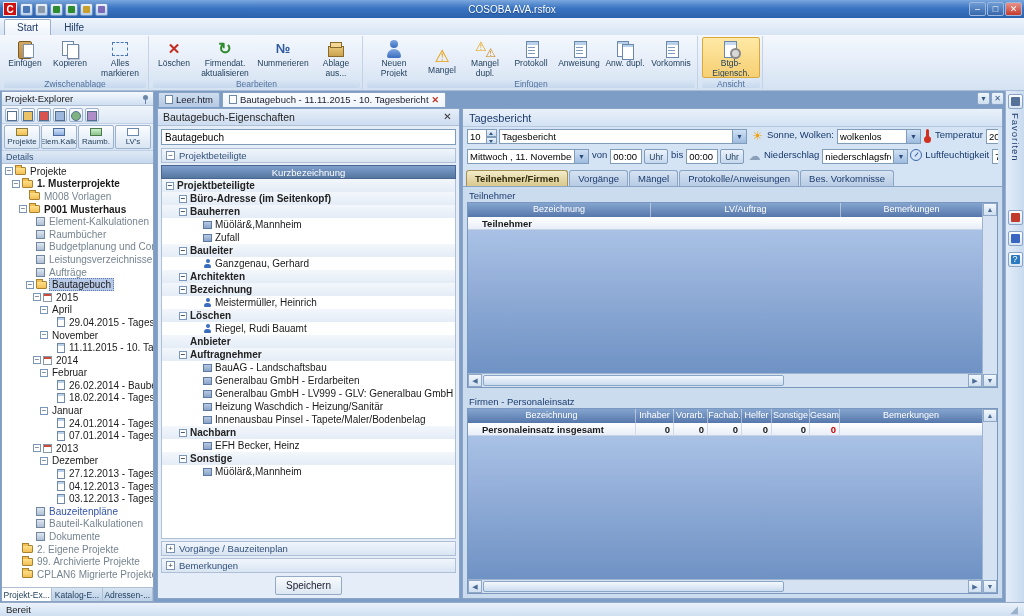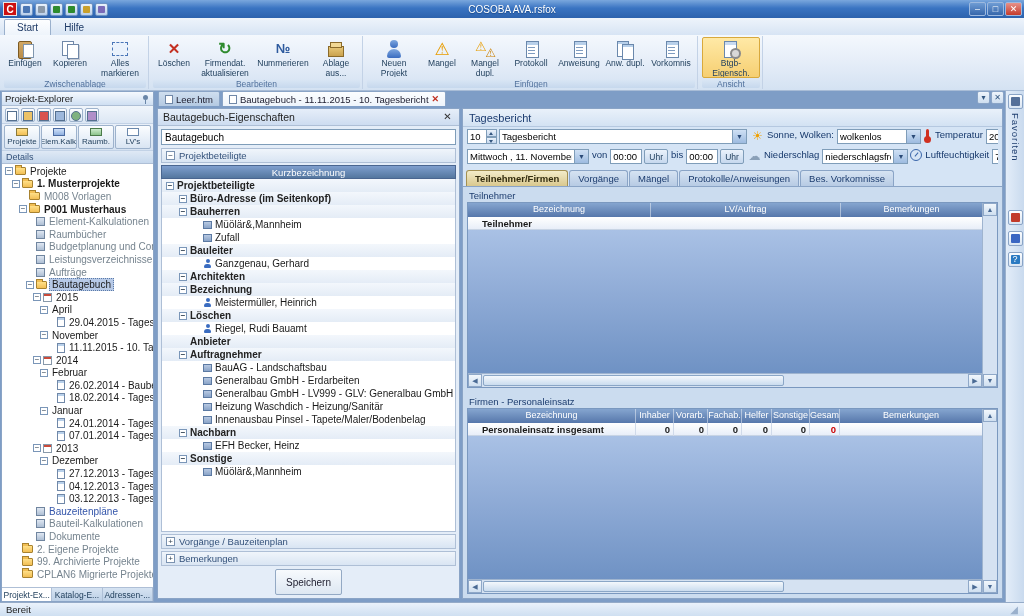--- a/index.html
+++ b/index.html
@@ -104,21 +104,21 @@
 .trow .lbl{padding:0 2px;overflow:hidden;text-overflow:clip}
 .trow.dim .lbl{color:#76848f}
 .trow.blue .lbl{color:#3355aa}
 .trow.bold .lbl{font-weight:bold}
 .trow.sel .lbl{background:#b7c9e6;border:1px dotted #5a7aa8}
 .xtabs{height:14px;display:flex;background:linear-gradient(#d6e3f2,#bcd0e6);border-top:1px solid #aebfd6}
 .xtab{flex:1;font-size:8.5px;color:#24425f;display:flex;align-items:center;justify-content:center;border-right:1px solid #aebfd6;overflow:hidden;white-space:nowrap}
 .xtab.active{background:#fff}
 
 
-#docbar{position:absolute;left:156px;top:0;right:20px;height:16px;display:flex;align-items:flex-start;gap:2px;padding-left:2px}
+#docbar{position:absolute;left:156px;top:0;right:20px;height:16px;display:flex;align-items:center;gap:2px;padding-left:2px}
 .doctab{height:15px;display:flex;align-items:center;gap:3px;padding:0 6px;border:1px solid #8aa4c6;border-bottom:none;border-radius:2px 2px 0 0;background:linear-gradient(#cfdeef,#b4c9e2);font-size:9.5px;color:#223;white-space:nowrap;overflow:hidden}
 .doctab.active{background:linear-gradient(#fbfdff,#eef4fb)}
 .dtico{width:8px;height:9px;background:#fff;border:1px solid #7088a8;flex:none}
 .tabx{display:none;color:#c03020;font-weight:bold;font-size:9px}
 .doctab.active .tabx{display:inline}
 .docbar-btns{margin-left:auto;display:flex;gap:1px;padding-bottom:1px}
 .dbtn{width:13px;height:13px;border:1px solid #8aa4c6;border-radius:2px;background:linear-gradient(#eef4fb,#cfdff0);color:#33567f;font-size:8px;line-height:11px;text-align:center}
 
 
 #props{position:absolute;left:157px;top:17px;width:303px;bottom:3px;background:#e4edf8;border:1px solid #8aa4c6;display:flex;flex-direction:column;overflow:hidden}
@@ -127,21 +127,21 @@
 .name-row{padding:3px 3px 1px}
 .name-input{width:100%;height:16px;border:1px solid #7f9db9;background:#fff;font-size:10px;font-family:"Liberation Sans",sans-serif;padding:0 3px}
 .secbar{height:15px;display:flex;align-items:center;gap:4px;padding:0 4px;background:linear-gradient(#f0f5fb,#d9e5f3);border:1px solid #aebfd6;margin:2px 3px 0;font-size:9.5px;color:#33517a}
 .secbox{width:9px;height:9px;border:1px solid #7a92b0;background:#fff;font-size:8px;line-height:7px;text-align:center;color:#345;flex:none}
 .colhdr{height:14px;margin:2px 3px 0;background:linear-gradient(#7f9fce,#54779f);border:1px solid #4a6690;color:#fff;font-size:9.5px;text-align:center;line-height:13px}
 #plist{flex:1;margin:0 3px;background:#fff;border:1px solid #aebfd6;border-top:none;overflow:hidden}
 .prow{height:13px;display:flex;align-items:center;gap:3px;padding-left:calc(4px + var(--ind,0)*13px);white-space:nowrap;overflow:hidden}
 .prow.t-root,.prow.t-group{background:linear-gradient(#f3f7fc,#e4ecf6);font-weight:bold;color:#222}
 .prow .lbl{overflow:hidden}
 .saverow{padding:3px;display:flex;justify-content:center}
-.btn{height:26px;padding:0 10px;border:1px solid #93a9c4;border-radius:2px;background:linear-gradient(#f7fafd,#dde7f2);font-size:10px;color:#223;display:flex;align-items:center}
+.btn{height:19px;padding:0 10px;border:1px solid #93a9c4;border-radius:2px;background:linear-gradient(#f7fafd,#dde7f2);font-size:10px;color:#223;display:flex;align-items:center}
 
 
 #report{position:absolute;left:462px;top:17px;right:21px;bottom:3px;background:#d5e4f5;border:1px solid #8aa4c6;display:flex;flex-direction:column;overflow:hidden}
 .rep-caption{height:18px;display:flex;align-items:center;padding:0 6px;font-size:11px;color:#1c3c70;background:linear-gradient(#e9f1fa,#d3e2f3);border-bottom:1px solid #b5c8e0}
 .fform{padding:2px 4px;display:flex;flex-direction:column;gap:2px}
 .frow{height:18px;display:flex;align-items:flex-start;gap:2px;overflow:hidden}
 .flabel{font-size:9.5px;color:#16386b;white-space:nowrap;padding:0 1px}
 .fld{display:flex;height:15px;flex:none}
 .fin{height:15px;border:1px solid #7f9db9;background:#fff;font-size:9.5px;font-family:"Liberation Sans",sans-serif;padding:0 2px;width:100%;min-width:0}
 .ddb{width:14px;height:15px;background:linear-gradient(#cfe0f4,#9dbbe0);border:1px solid #7f9db9;border-left:none;color:#2a4a77;font-size:7px;display:flex;align-items:center;justify-content:center;flex:none}
@@ -278,21 +278,21 @@
         </div>
         <div class="rgrouplbl">Bearbeiten</div>
       </div>
       <div class="rgroup">
         <div class="rbtns">
 
         <div class="rbtn ic-person" style="width: 54px; flex: 0 0 auto;">
               <span class="ic"></span>
               <span class="rlbl">Neuen Projekt beteiligten</span>
             </div>
-          <div class="rbtn ic-warn" style="width: 40px; flex: 0 0 auto;">
+          <div class="rbtn ic-warn" style="width: 40px; flex: 0 0 auto; justify-content: flex-end;">
               <span class="ic"></span>
               <span class="rlbl">Mangel</span>
             </div>
           <div class="rbtn ic-warn2" style="width: 44px; flex: 0 0 auto;">
               <span class="ic"></span>
               <span class="rlbl">Mangel dupl.</span>
             </div>
           <div class="rbtn ic-doc" style="width: 46px; flex: 0 0 auto;">
               <span class="ic"></span>
               <span class="rlbl">Protokoll</span>

